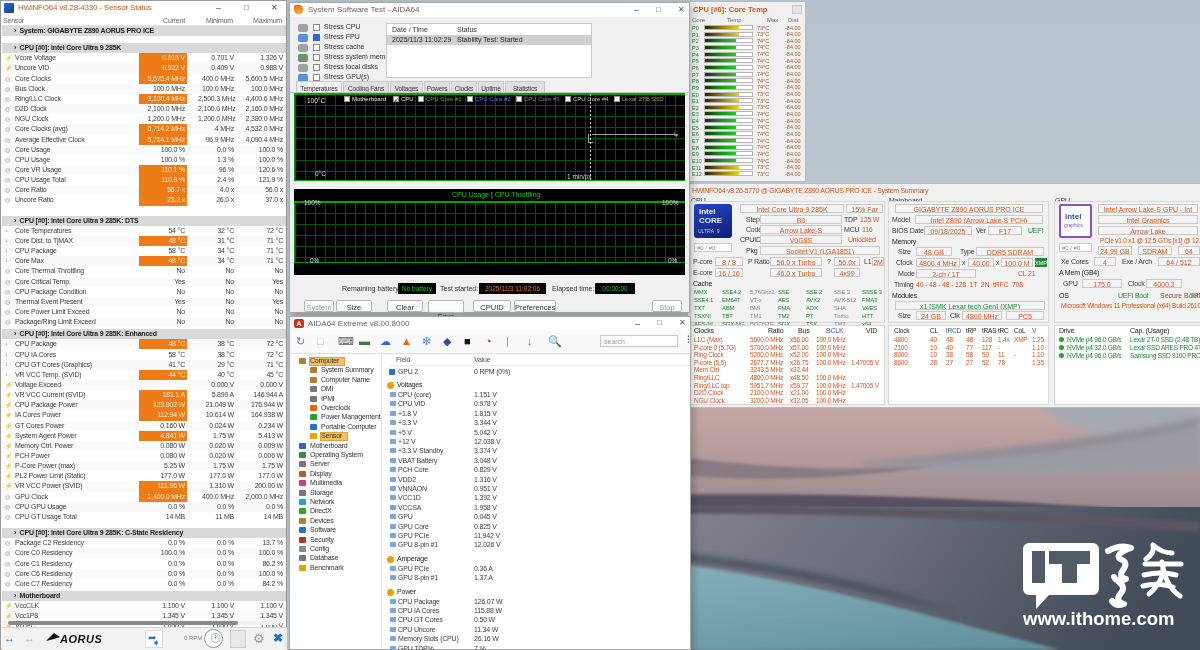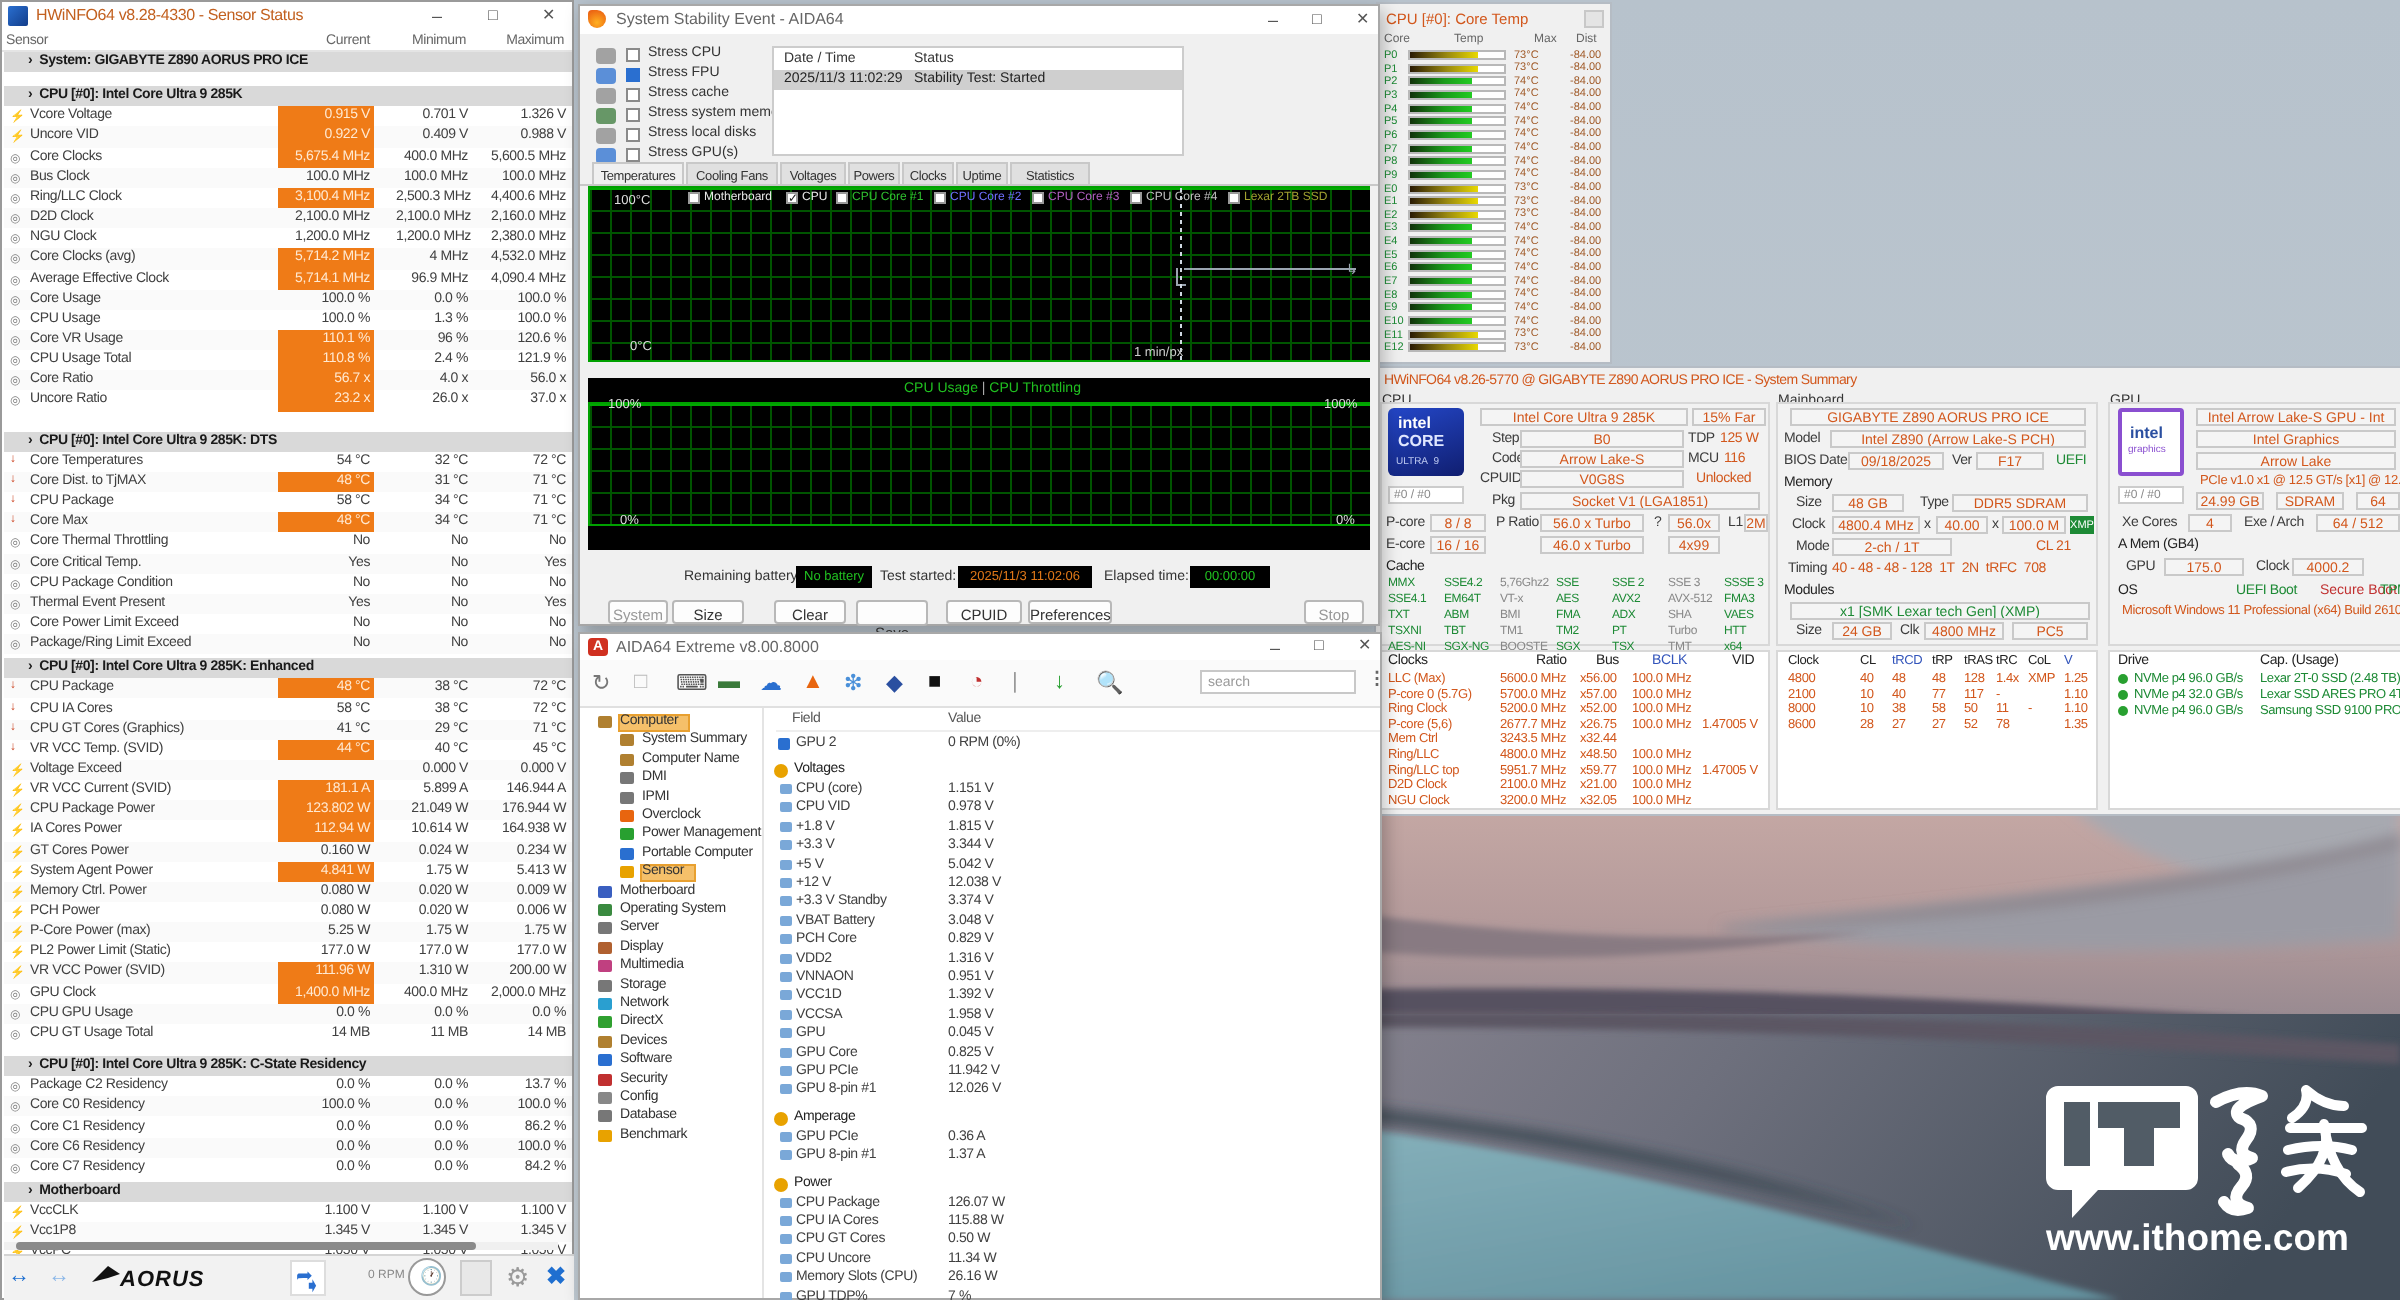--- a/index.html
+++ b/index.html
@@ -477,21 +477,21 @@
         <div class="ab" style="left:5px;top:3px;font-size:9px;color:#333">🕐</div>
       </div>
       <div class="ab" style="left:228px;top:2px;width:16px;height:18px;background:#e8e8e8;border:1px solid #ccc"></div>
       <div class="ab" style="left:251px;top:3px;font-size:13px;color:#9a9a9a">⚙</div>
       <div class="ab" style="left:271px;top:3px;font-size:12px;color:#1f6fd0;font-weight:bold">✖</div>
     </div>
 </div>
 <div class="win" style="z-index:3;left:289px;top:2px;width:401px;height:311px;border:1px solid #a8a8a8;box-shadow:2px 3px 8px rgba(0,0,0,0.25)">
 <div class="ab" style="left:0;top:0;width:399px;height:14px;background:#fff">
       <div class="ab" style="left:4px;top:2px;width:9px;height:9px;background:radial-gradient(circle at 50% 70%,#ffb020,#e85510);border-radius:2px 50% 50% 50%"></div>
-      <div class="ab" style="left:18px;top:2px;font-size:8px;color:#666">System Stability Event - AIDA64</div>
+      <div class="ab" style="left:18px;top:2px;font-size:8px;color:#666">System Software Test - AIDA64</div>
       <div class="ab" style="left:344px;top:2px;font-size:9px;color:#555">–</div>
       <div class="ab" style="left:366px;top:2px;font-size:8px;color:#555">□</div>
       <div class="ab" style="left:388px;top:2px;font-size:8px;color:#555">✕</div>
     </div>
 <div class="ab" style="left:8px;top:21px;width:10px;height:8px;background:#888;opacity:0.75;border-radius:2px"></div>
 <div class="cb" style="left:23px;top:21px;background:#fff"></div>
 <div class="ab" style="left:34px;top:20px;font-size:7px;color:#333">Stress CPU</div>
 <div class="ab" style="left:8px;top:30.9px;width:10px;height:8px;background:#2a6fd0;opacity:0.75;border-radius:2px"></div>
 <div class="cb" style="left:23px;top:30.9px;background:#2a6fd0;border-color:#2a6fd0"></div>
 <div class="ab" style="left:34px;top:29.9px;font-size:7px;color:#333">Stress FPU</div>
@@ -726,21 +726,21 @@
 <div class="ab t7" style="left:184px;top:308.7px">11.34 W</div>
 <div class="ab" style="left:100px;top:319.09999999999997px;width:6px;height:5px;background:#7aa8d8;border-radius:1px"></div>
 <div class="ab t7" style="left:108px;top:318.09999999999997px">Memory Slots (CPU)</div>
 <div class="ab t7" style="left:184px;top:318.09999999999997px">26.16 W</div>
 <div class="ab" style="left:100px;top:328.49999999999994px;width:6px;height:5px;background:#7aa8d8;border-radius:1px"></div>
 <div class="ab t7" style="left:108px;top:327.49999999999994px">GPU TDP%</div>
 <div class="ab t7" style="left:184px;top:327.49999999999994px">7 %</div>
 
 </div>
 <div class="win" style="z-index:2;left:688px;top:1px;width:118px;height:181px;border:1px solid #b5bcc4">
-<div class="ab" style="left:4px;top:3px;font-size:7.5px;color:#d2571c;font-weight:normal">CPU [#0]: Core Temp</div>
+<div class="ab" style="left:4px;top:3px;font-size:7.5px;color:#d2571c;font-weight:bold">CPU [#0]: Core Temp</div>
     <div class="ab" style="left:103px;top:3px;width:10px;height:9px;background:#e4e4e4;border:1px solid #c8c8c8"></div>
 <div class="ab" style="left:3px;top:15px;font-size:6px;color:#666">Core</div>
     <div class="ab" style="left:38px;top:15px;font-size:6px;color:#666">Temp</div>
     <div class="ab" style="left:78px;top:15px;font-size:6px;color:#666">Max</div>
     <div class="ab" style="left:99px;top:15px;font-size:6px;color:#666">Dist</div>
 <div class="ab" style="left:3px;top:23.0px;font-size:5.5px;color:#1d8a35">P0</div>
 <div class="ab" style="left:15px;top:23.0px;width:49px;height:5px;background:#fff;border:1px solid #b8b8b8">
       <div class="ab" style="left:0;top:0;width:34px;height:3px;background:linear-gradient(90deg,#2a1a04,#9a8a10 55%,#e8d800)"></div>
     </div>
 <div class="ab" style="left:68px;top:22.5px;font-size:5.5px;color:#a05a28">73°C</div>

